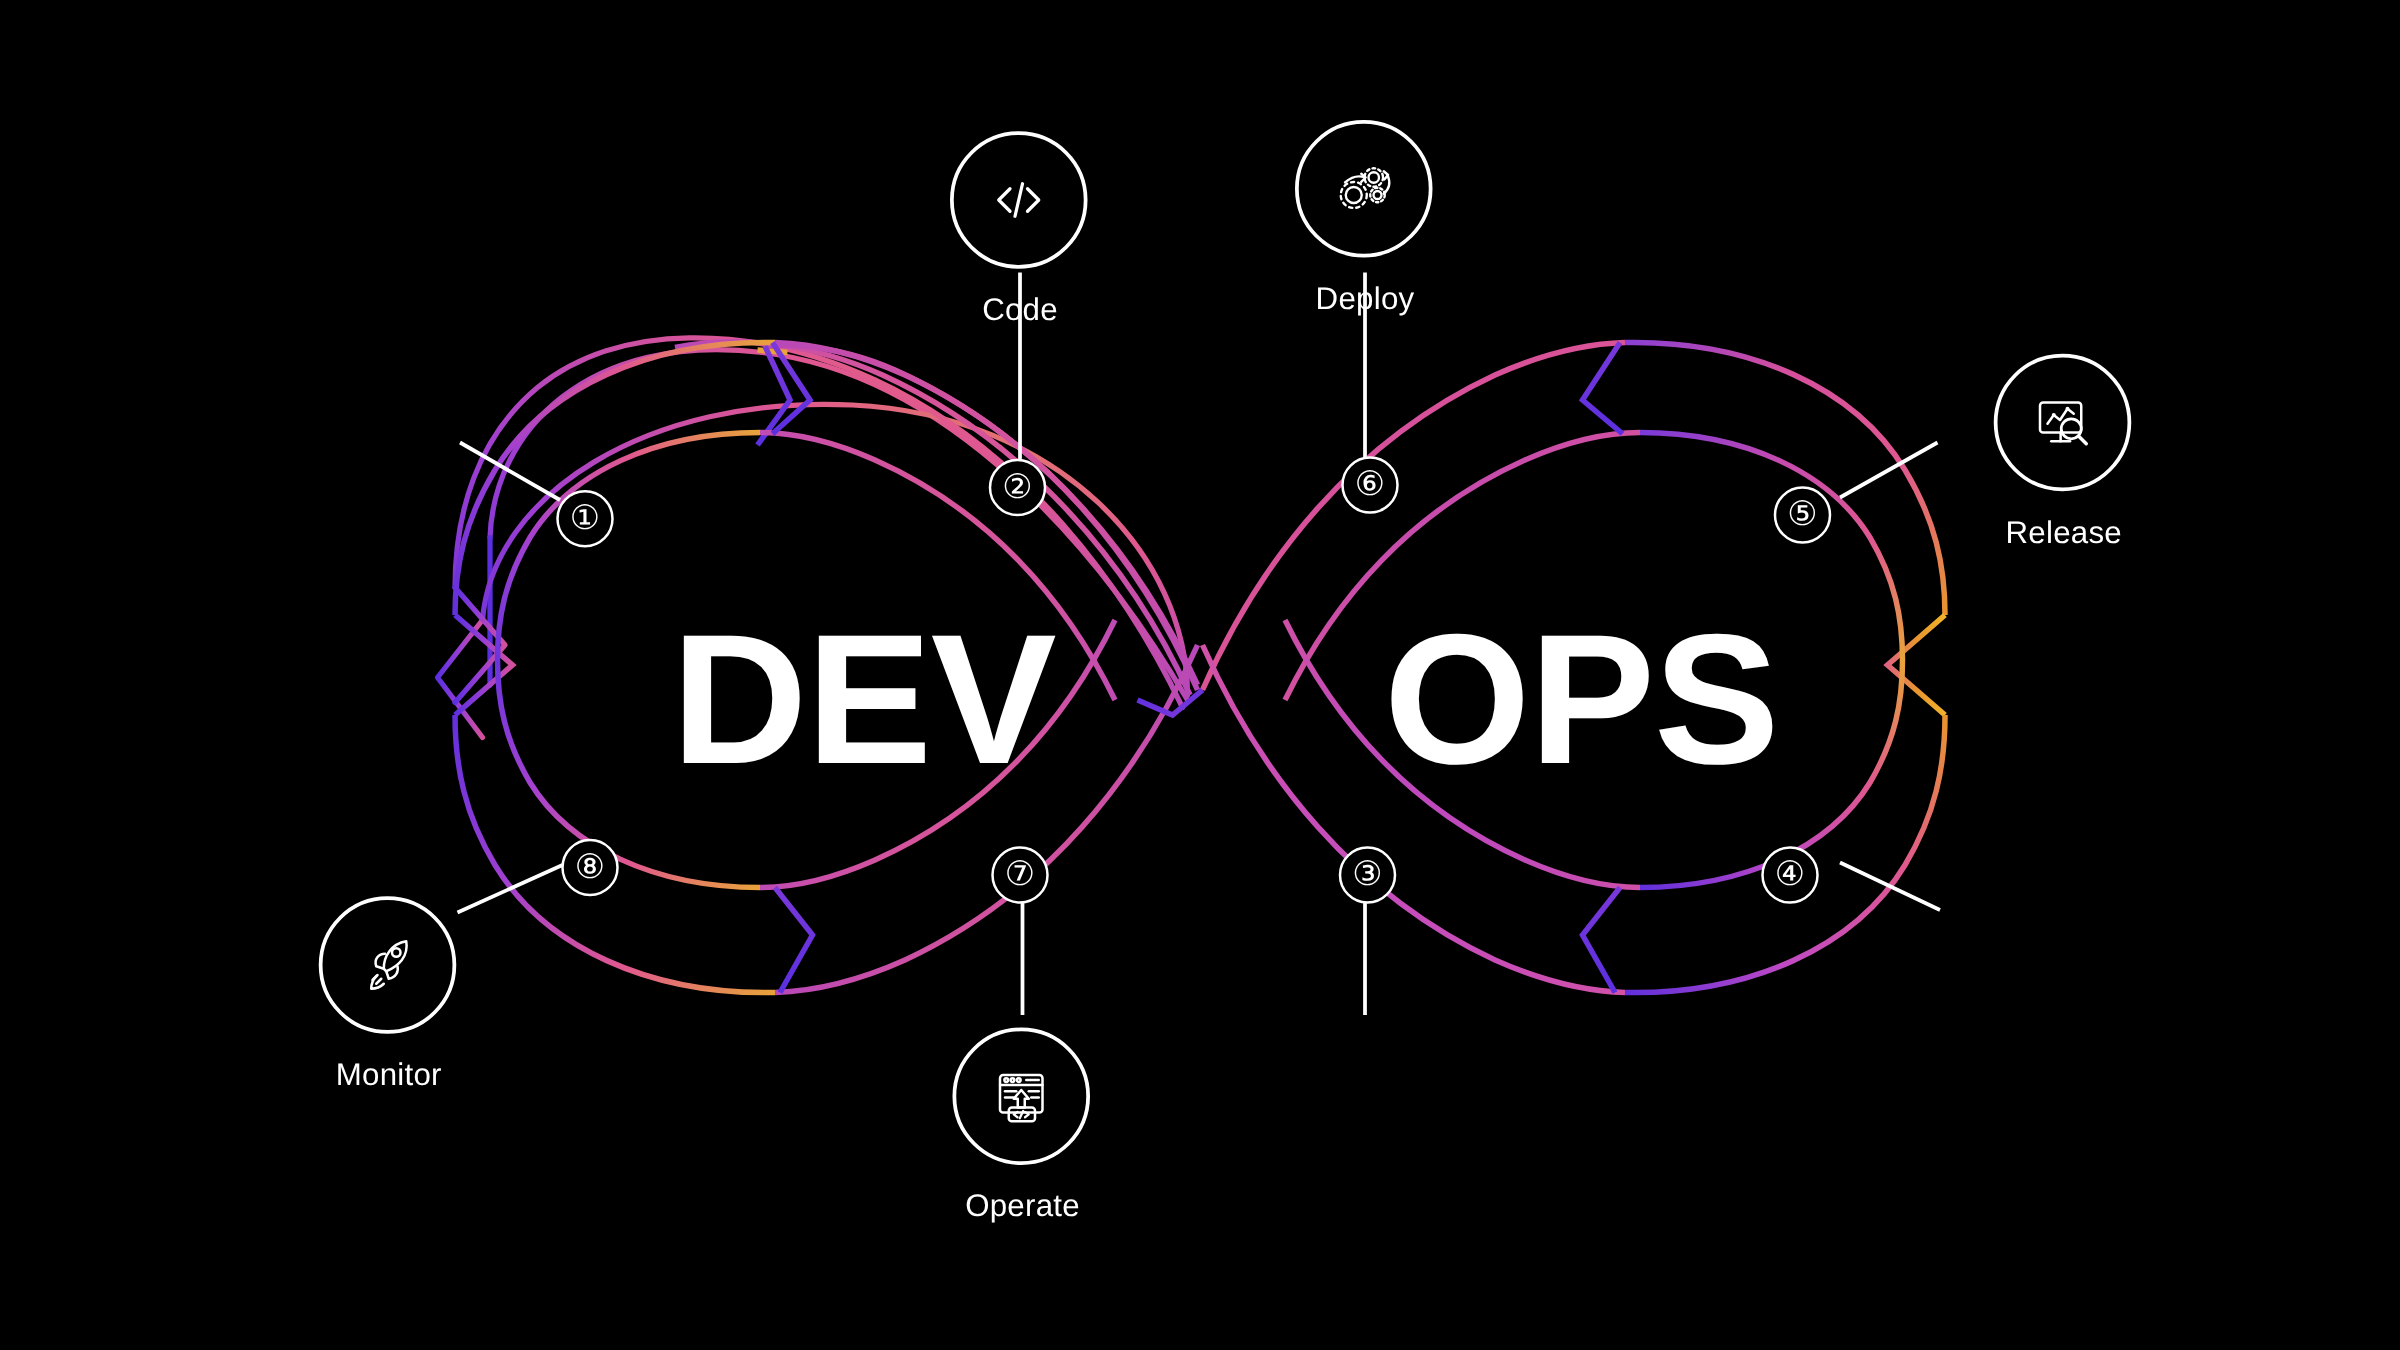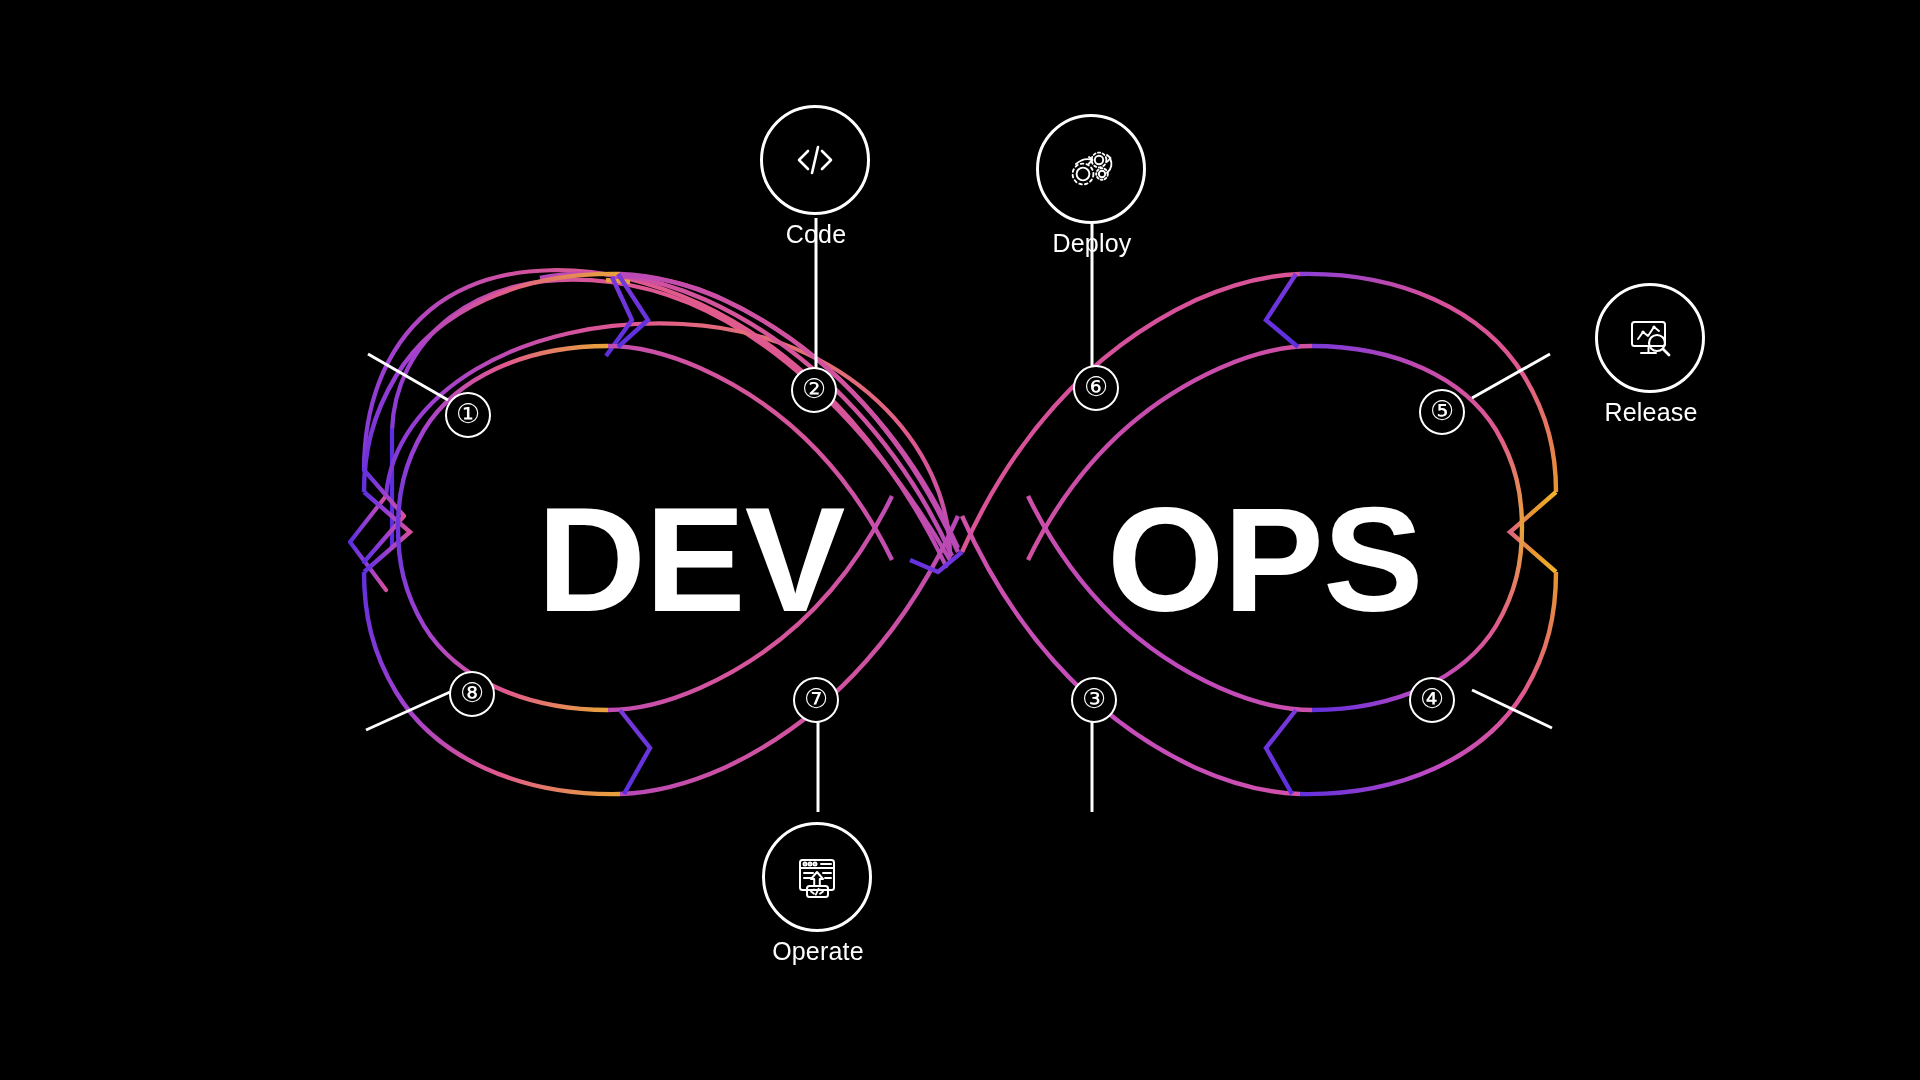--- a/index.html
+++ b/index.html
@@ -52,21 +52,21 @@
     border-radius: 50%;
     border: 3px solid #ffffff;
     box-sizing: border-box;
     display: flex;
     align-items: center;
     justify-content: center;
     background: #000000;
   }
   .node-circle svg { display: block; }
   .node-label {
-    margin-top: 5px;
+    margin-top: 19px;
     font-size: 25px;
     font-weight: 400;
     color: #ffffff;
     white-space: nowrap;
     letter-spacing: 0.2px;
   }
 
   .numbadge {
     position: absolute;
     width: 46px;
@@ -304,21 +304,21 @@
     <div class="node-circle">
       <svg width="56" height="56" viewBox="0 0 56 56" fill="none" stroke="#ffffff" stroke-width="2.6" stroke-linecap="round" stroke-linejoin="round">
         <polyline points="21,19 12,28 21,37"></polyline>
         <polyline points="35,19 44,28 35,37"></polyline>
         <line x1="31" y1="15" x2="25" y2="41"></line>
       </svg>
     </div>
     <div class="node-label">Code</div>
   </div>
 
-  <div class="node" style="left:1036px; top:114px;">
+  <div class="node" style="left:1036px; top:96px;">
     <div class="node-circle">
       <svg width="58" height="58" viewBox="0 0 58 58" fill="none" stroke="#ffffff" stroke-width="1.9" stroke-linecap="round" stroke-linejoin="round">
         <g>
           <circle cx="21" cy="34" r="6.4"></circle>
           <circle cx="21" cy="34" r="10.4" stroke-dasharray="2.6 3.2"></circle>
         </g>
         <g>
           <circle cx="37" cy="20" r="4.2"></circle>
           <circle cx="37" cy="20" r="7.4" stroke-dasharray="2.2 2.6"></circle>
         </g>
@@ -369,14 +369,28 @@
         <path d="M28 23 l6 7 h-3.2 v7 h-5.6 v-7 H22 z"></path>
         <rect x="18" y="37" width="21" height="11" rx="2.5"></rect>
         <polyline points="25,40.5 22,42.5 25,44.8" stroke-width="1.8"></polyline>
         <polyline points="31,40.5 34,42.5 31,44.8" stroke-width="1.8"></polyline>
         <line x1="29.5" y1="39.8" x2="26.8" y2="45.6" stroke-width="1.8"></line>
       </svg>
     </div>
     <div class="node-label">Operate</div>
   </div>
 
+  <div class="node" style="left:255px; top:717px;">
+    <div class="node-circle">
+      <svg width="58" height="58" viewBox="0 0 58 58" fill="none" stroke="#ffffff" stroke-width="2" stroke-linecap="round" stroke-linejoin="round">
+        <path d="M26 32 C26 22 32 12 44 10 C46 22 38 30 28 34 z"></path>
+        <circle cx="36" cy="19" r="3.4"></circle>
+        <path d="M26 32 l-6 -2 c-2 -6 2 -10 7 -10"></path>
+        <path d="M28 34 l2 6 c6 -1 8 -6 7 -10"></path>
+        <path d="M20 38 c-3 3 -4 7 -4 10 3 0 7 -1 10 -4"></path>
+        <line x1="17" y1="41" x2="21" y2="37"></line>
+        <line x1="20" y1="44" x2="24" y2="40"></line>
+      </svg>
+    </div>
+    <div class="node-label">Monitor</div>
+  </div>
 
 </div>
 
 </body></html>

